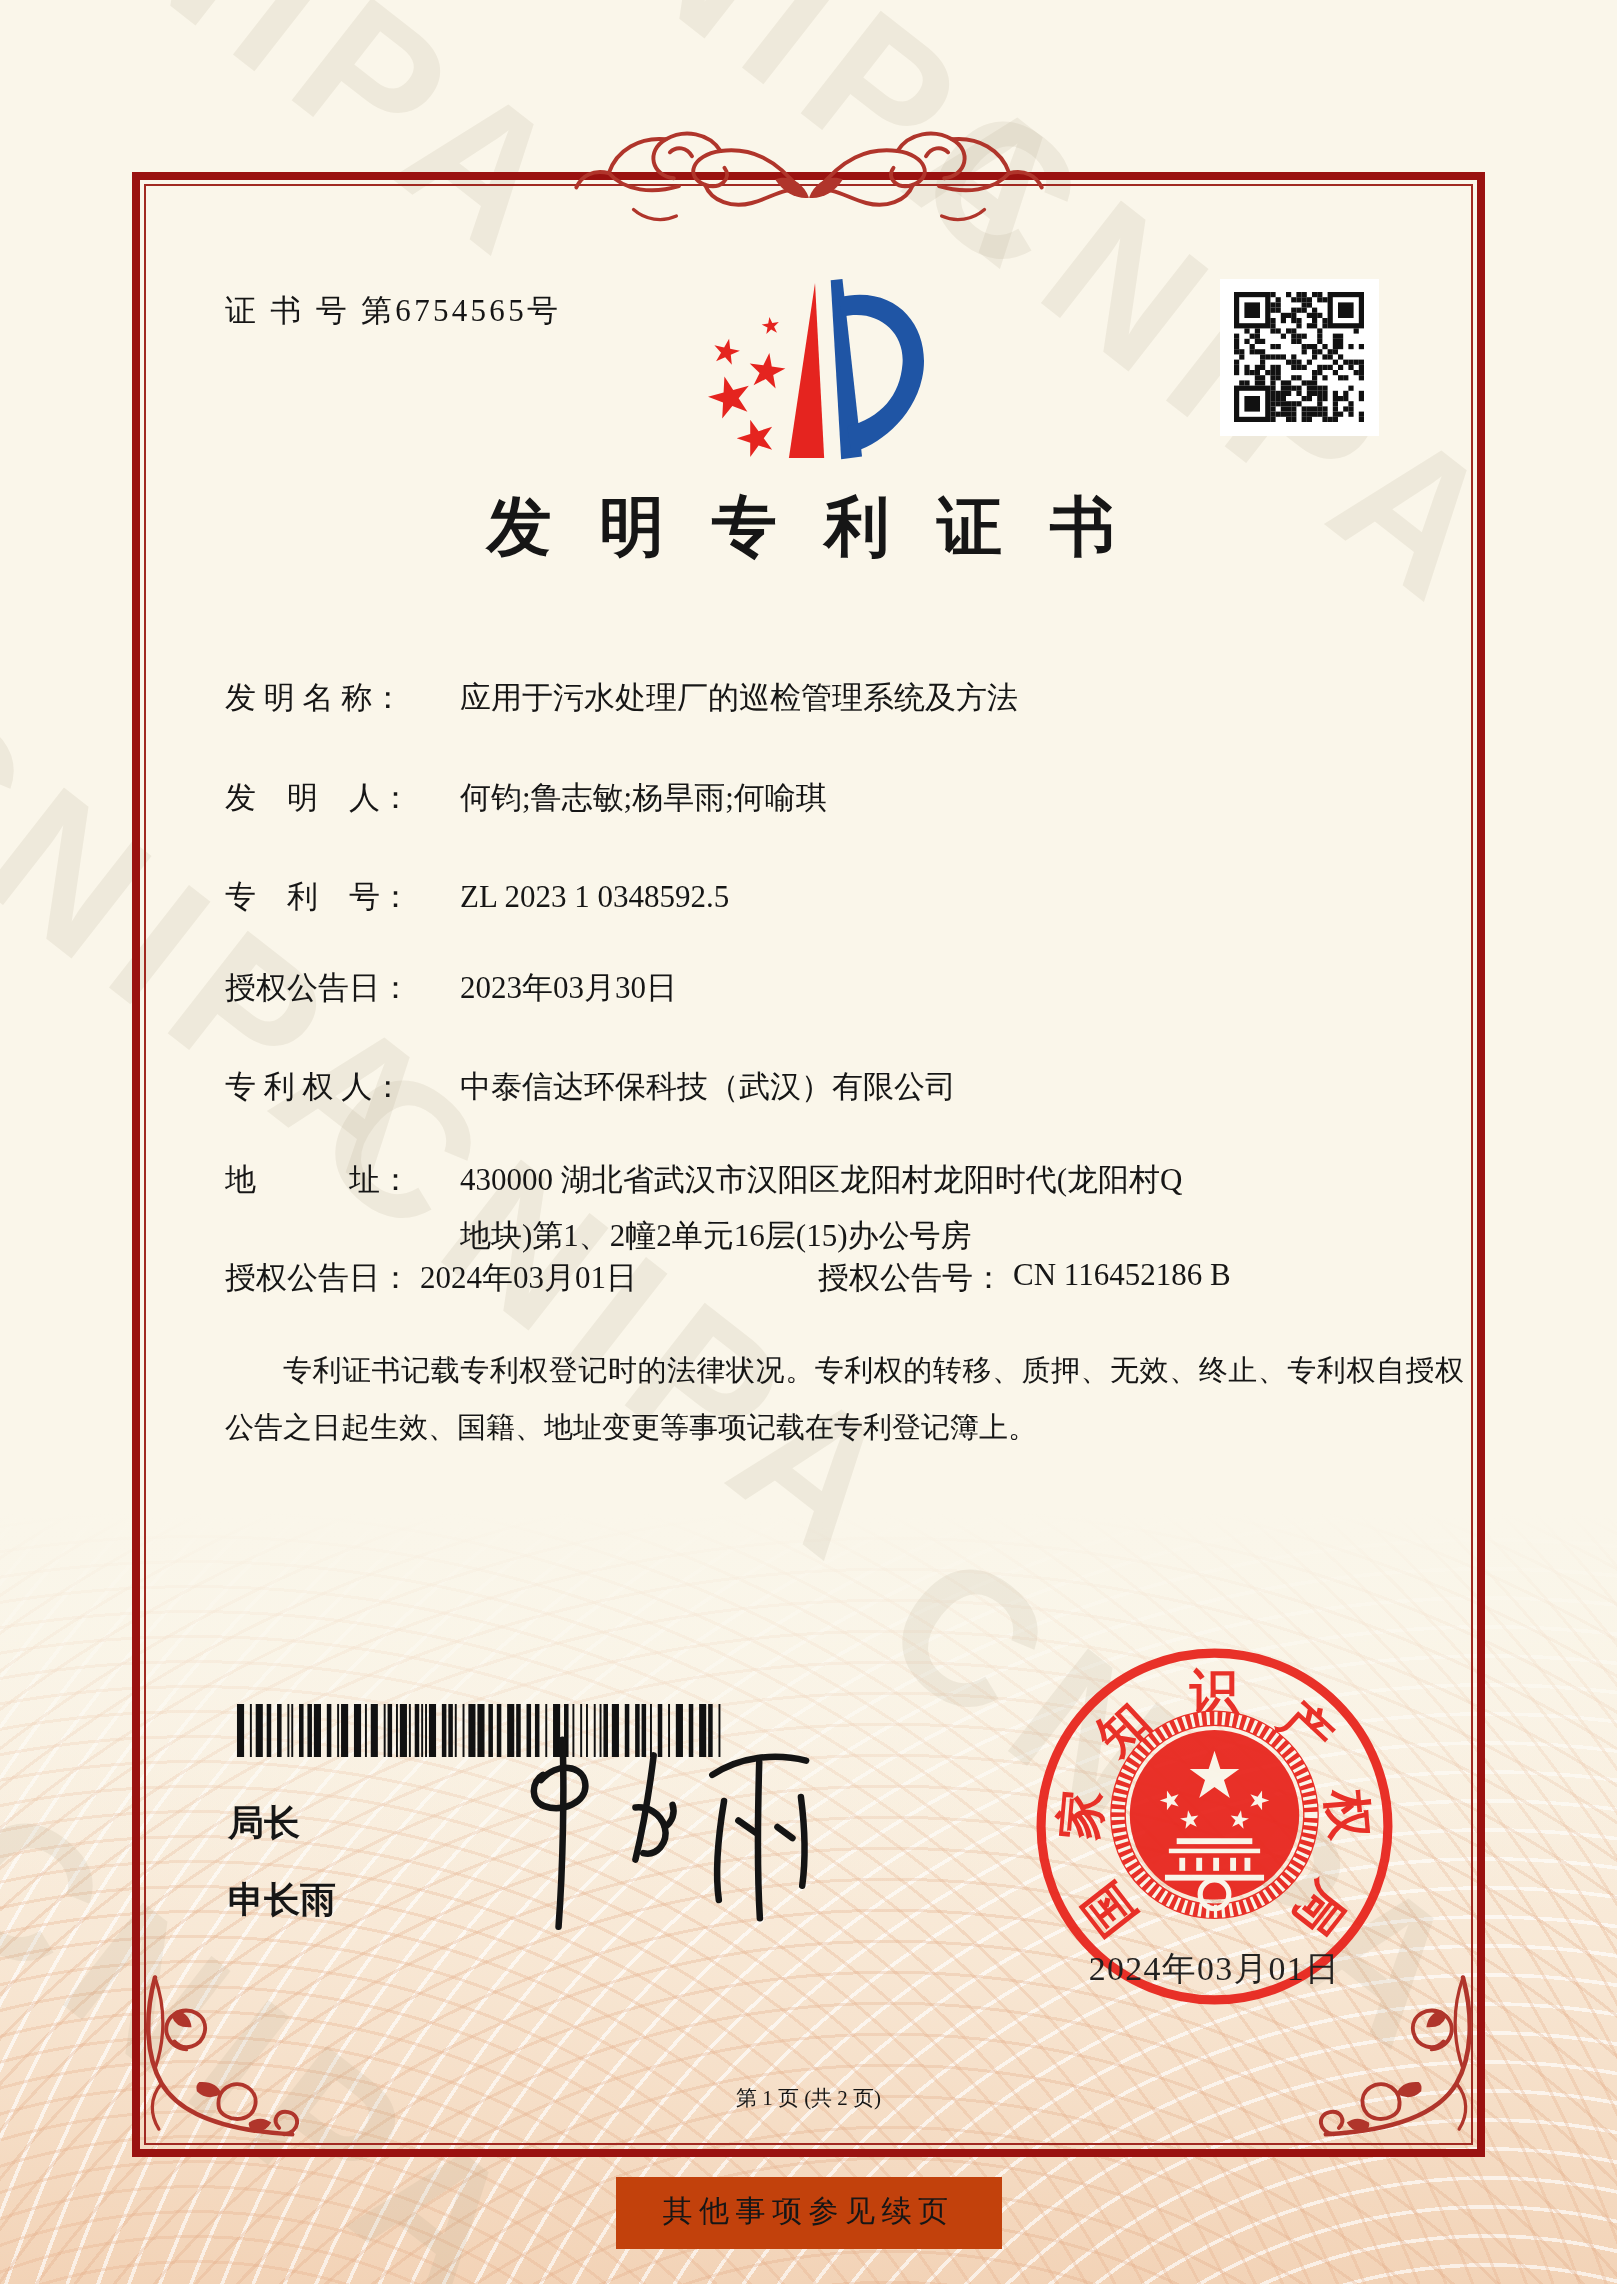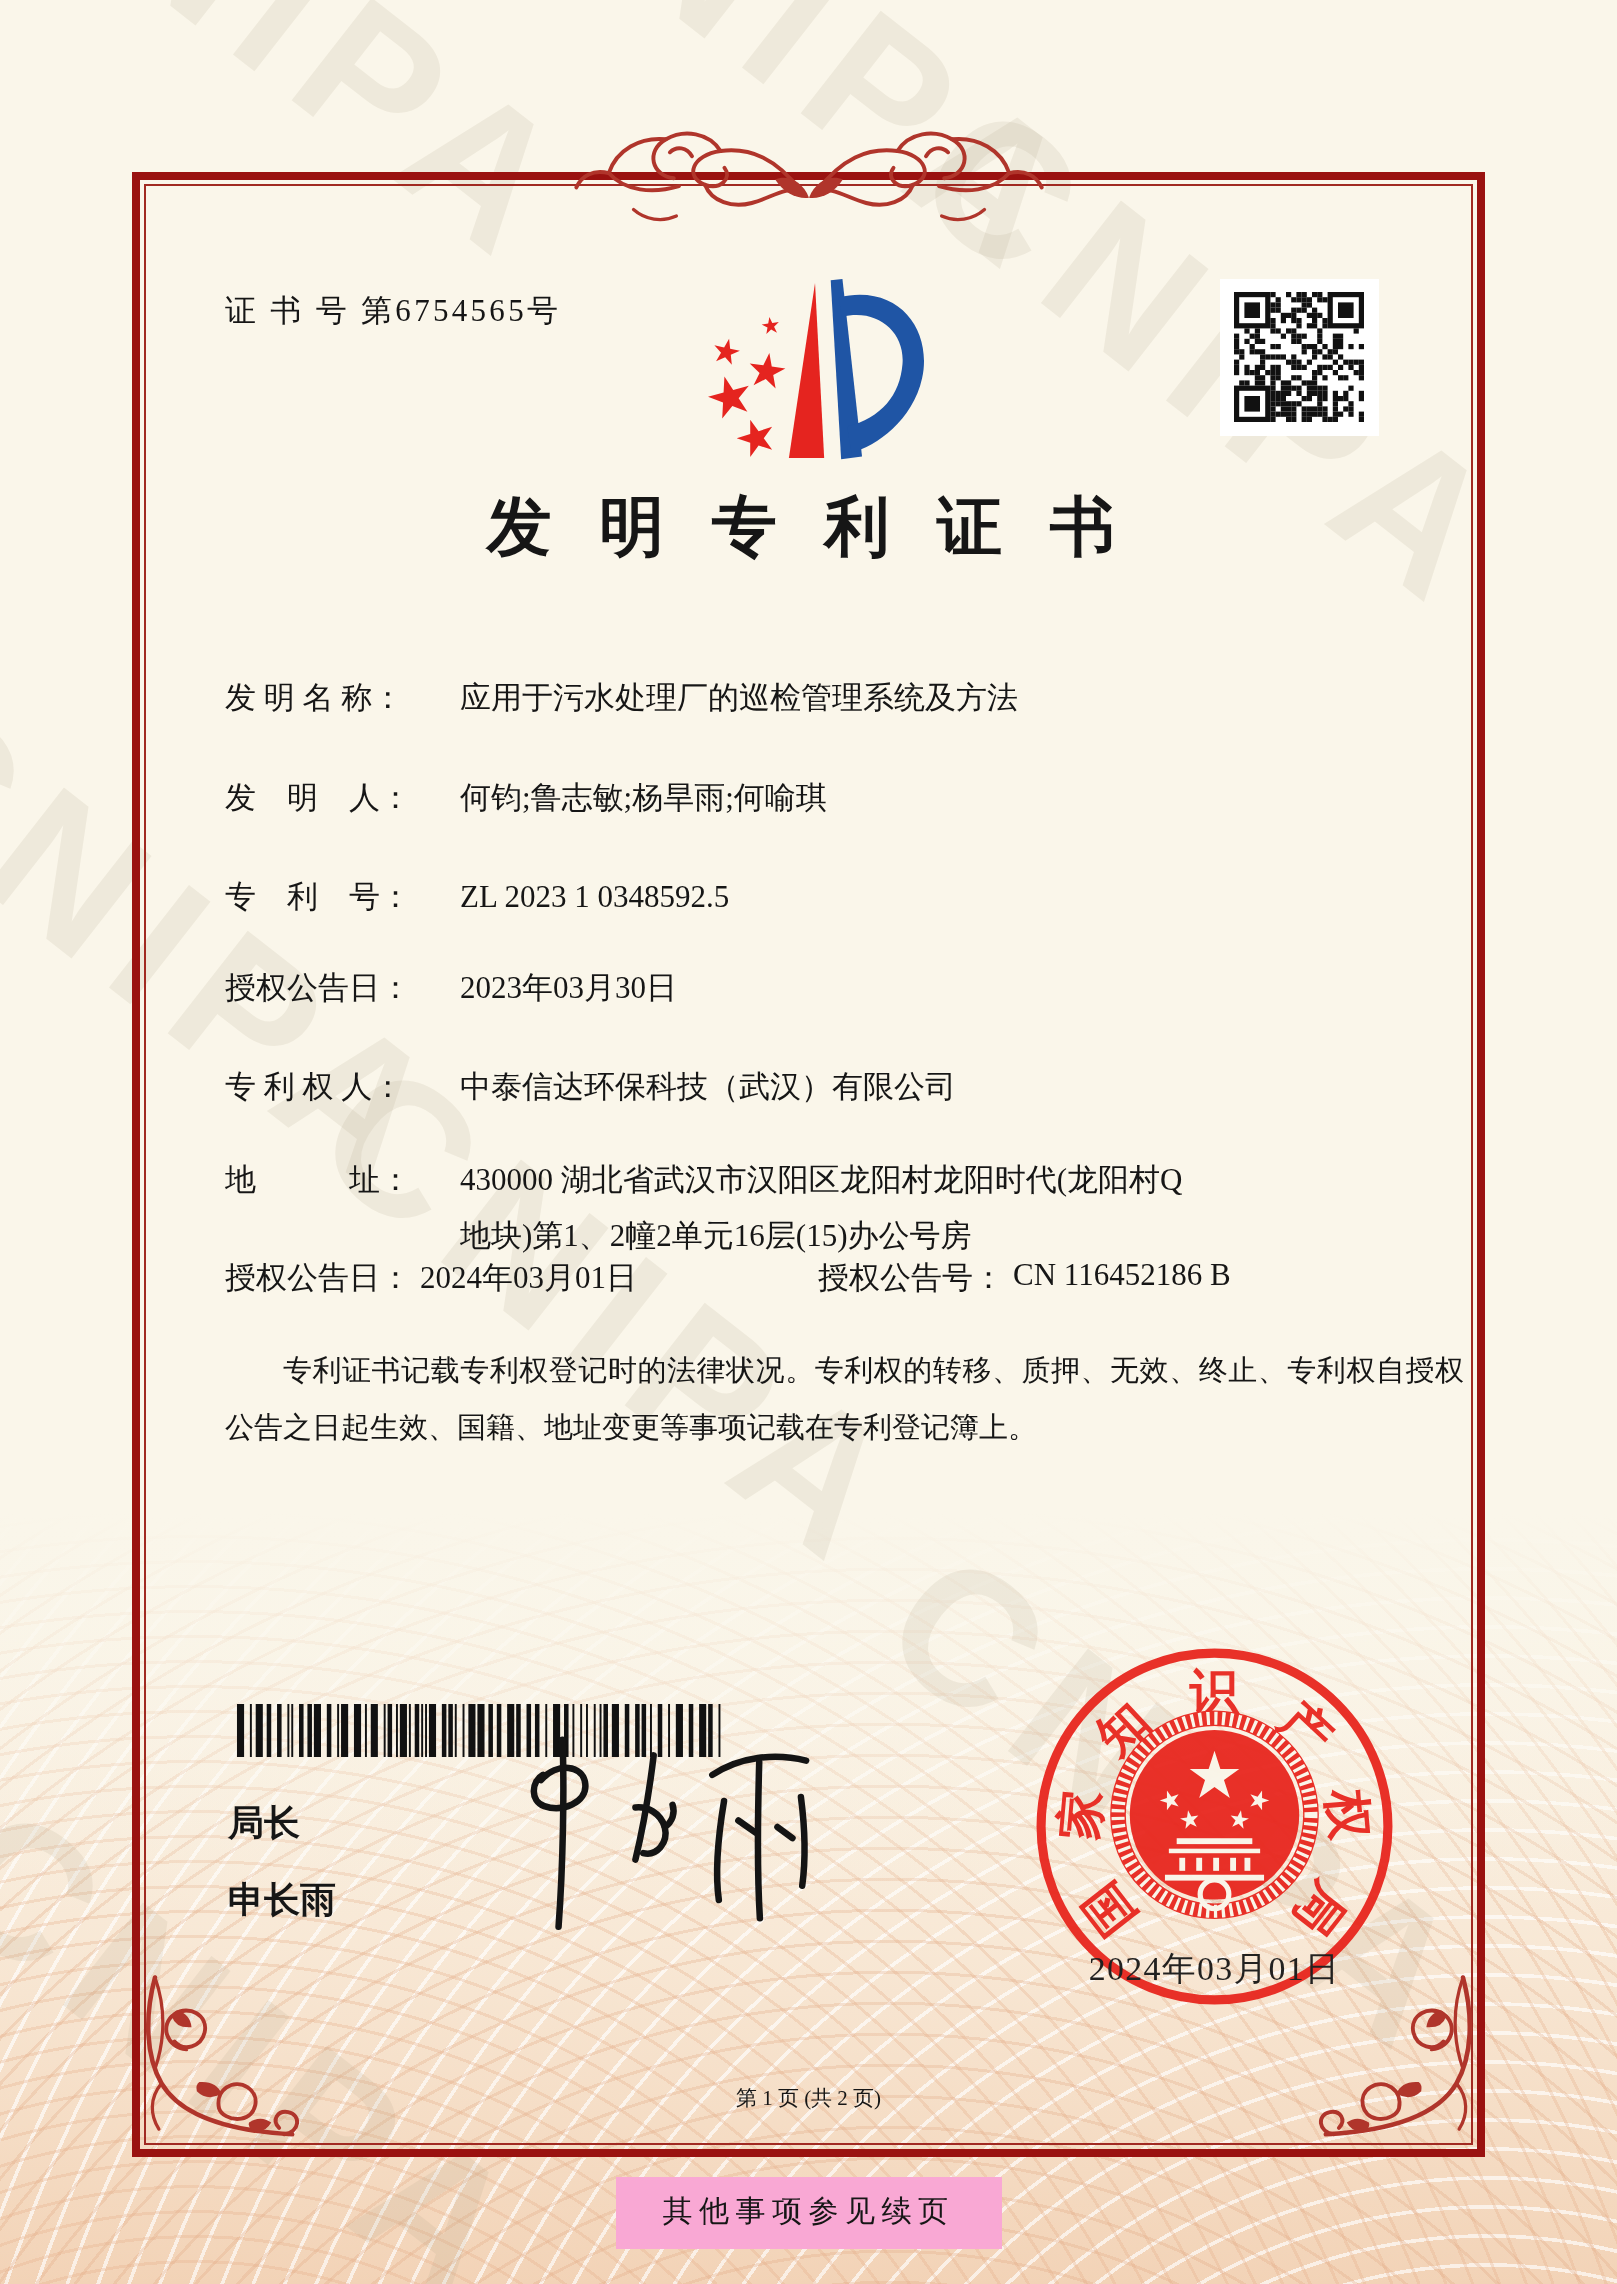--- a/index.html
+++ b/index.html
@@ -66,21 +66,21 @@
   .sig-name{position:absolute; left:228px; top:1876px; z-index:5;
     font-family:"Liberation Sans","DejaVu Sans",sans-serif; font-weight:700; font-size:36px;}
   .signature{position:absolute; left:479px; top:1728px; z-index:5;}
   .seal{position:absolute; left:1030px; top:1642px; z-index:6; opacity:0.94;}
   .seal text{font-family:"Liberation Serif","DejaVu Serif",serif;}
   .ring-char{font-size:76px; font-weight:700; fill:#E8251D;}
   .seal-date{font-size:52px; fill:#151515; letter-spacing:2px;}
   .page-info{position:absolute; left:0; right:0; top:2084px; text-align:center; z-index:5; font-size:21px;}
   .footer-note{
     position:absolute; left:50%; transform:translateX(-50%); top:2177px; z-index:5;
-    background:#f9a8d4; padding:14.3px 47px 17px 47px; font-size:30px; letter-spacing:6.5px; white-space:nowrap;
+    background:#c2410c; padding:14.3px 47px 17px 47px; font-size:30px; letter-spacing:6.5px; white-space:nowrap;
   }
 </style>
 </head>
 <body>
 
 <div class="page">
 
   <div class="wm" style="left:-59px;  top:-98px;">CNIPA</div>
   <div class="wm" style="left:450px;  top:-85px;">CNIPA</div>
   <div class="wm" style="left:874px; top:248px;">CNIPA</div>

